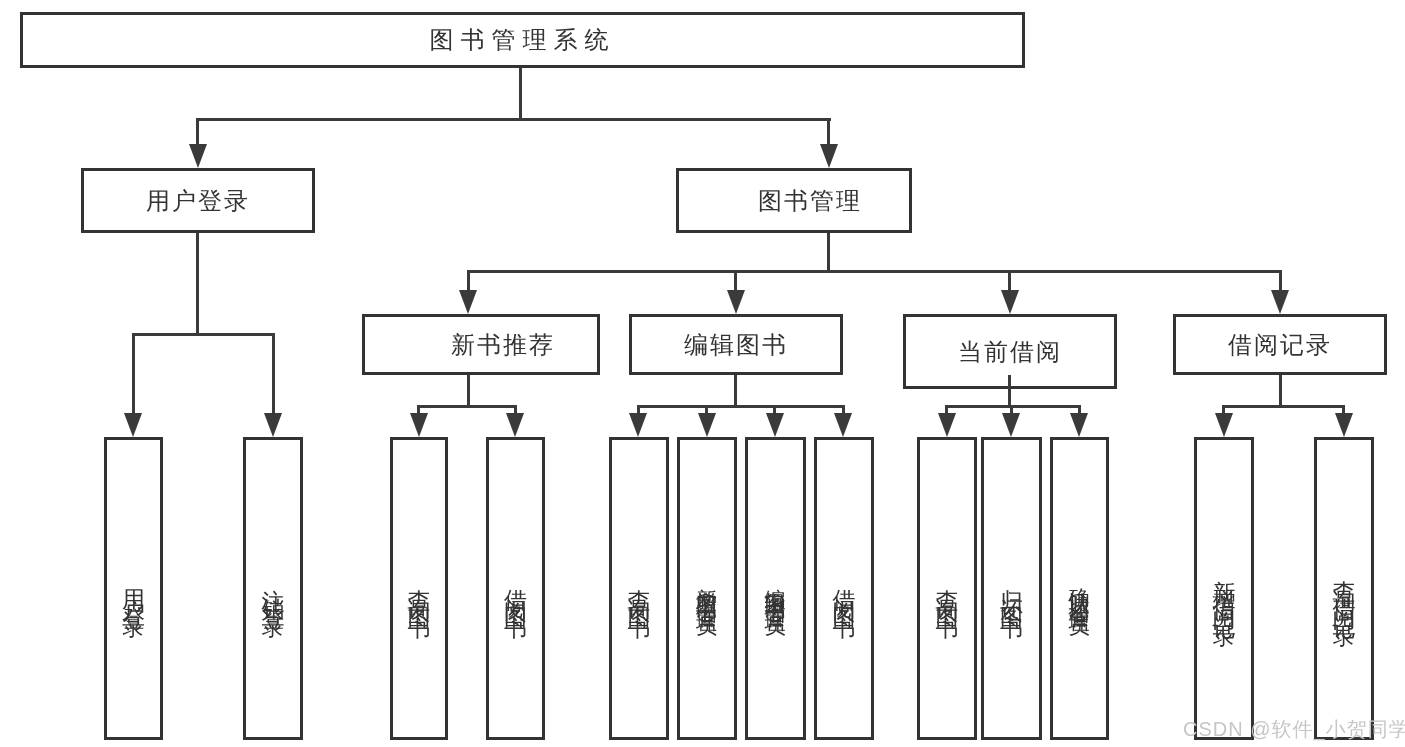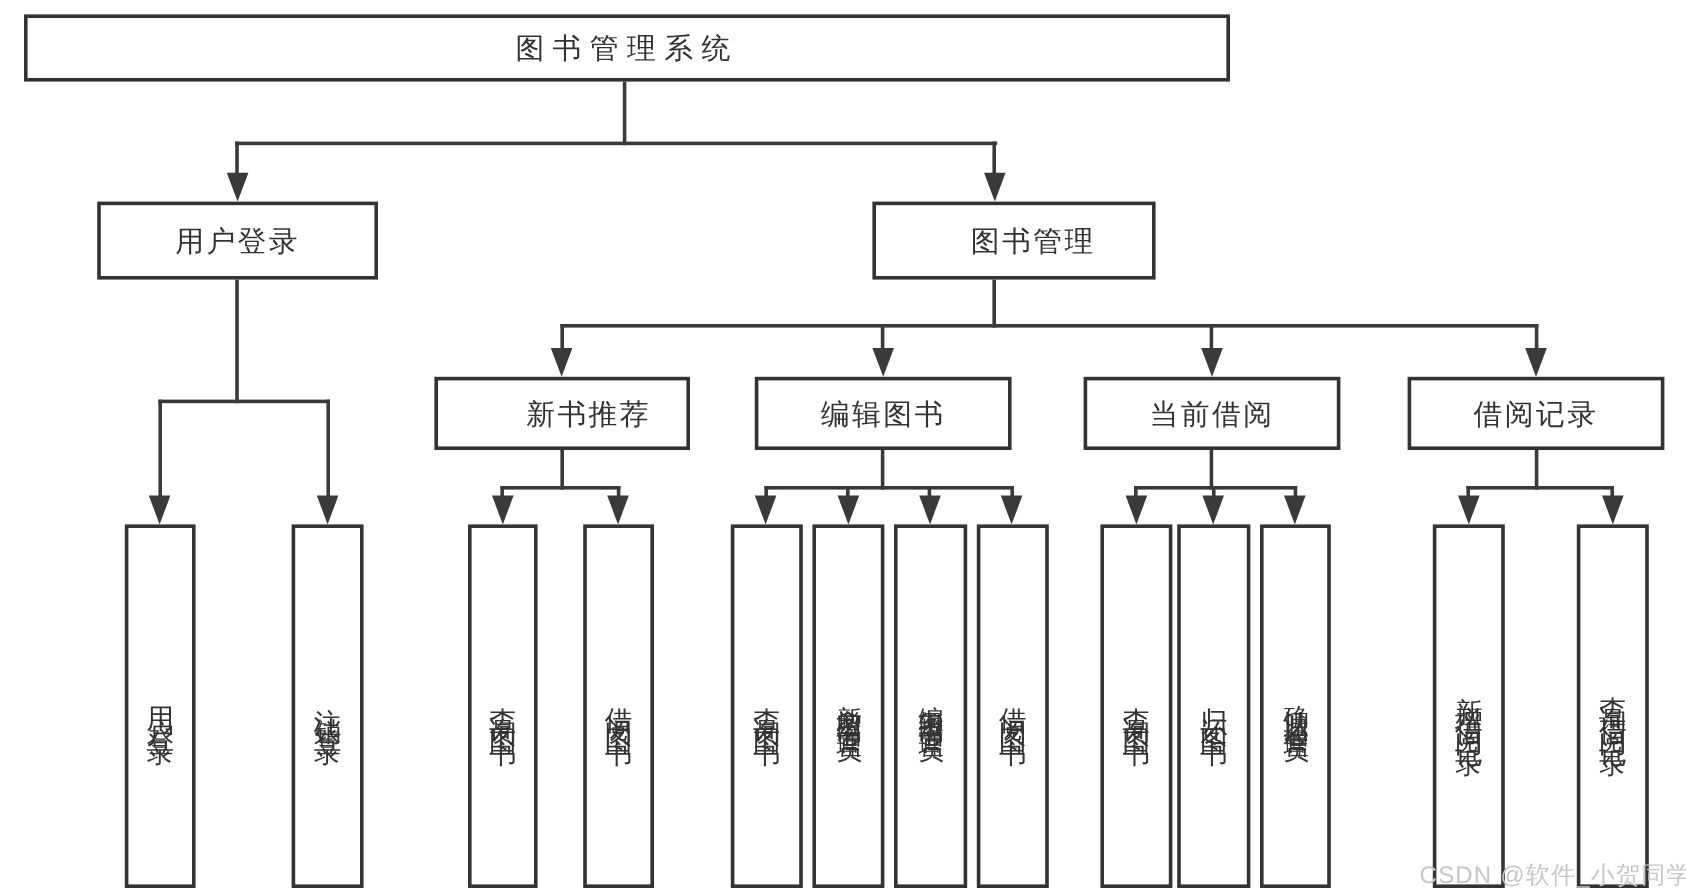--- a/index.html
+++ b/index.html
@@ -35,31 +35,31 @@
 
 <div class="canvas">
 
   <div class="node root" style="left:20px; top:12px; width:1005px; height:56px;">
     <span class="h-label">图书管理系统</span>
   </div>
 
   <div class="node" style="left:81px; top:168px; width:234px; height:65px;">
     <span class="h-label">用户登录</span>
   </div>
-  <div class="node" style="left:727px; top:168px; width:236px; height:65px;padding-left:32px;">
+  <div class="node" style="left:676px; top:168px; width:236px; height:65px;padding-left:32px;">
     <span class="h-label">图书管理</span>
   </div>
 
-  <div class="node" style="left:362px; top:314px; width:213px; height:61px;padding-left:44px;">
+  <div class="node" style="left:362px; top:314px; width:238px; height:61px;padding-left:44px;">
     <span class="h-label">新书推荐</span>
   </div>
   <div class="node" style="left:629px; top:314px; width:214px; height:61px;">
     <span class="h-label">编辑图书</span>
   </div>
-  <div class="node" style="left:903px; top:314px; width:214px; height:61px;">
+  <div class="node" style="left:903px; top:314px; width:214px; height:75px;">
     <span class="h-label">当前借阅</span>
   </div>
   <div class="node" style="left:1173px; top:314px; width:214px; height:61px;">
     <span class="h-label">借阅记录</span>
   </div>
 
   <div class="node leaf" style="left:104px; top:437px; width:59px; height:303px;">
     <span class="v-label">用户登录</span>
   </div>
   <div class="node leaf" style="left:243px; top:437px; width:60px; height:303px;">

